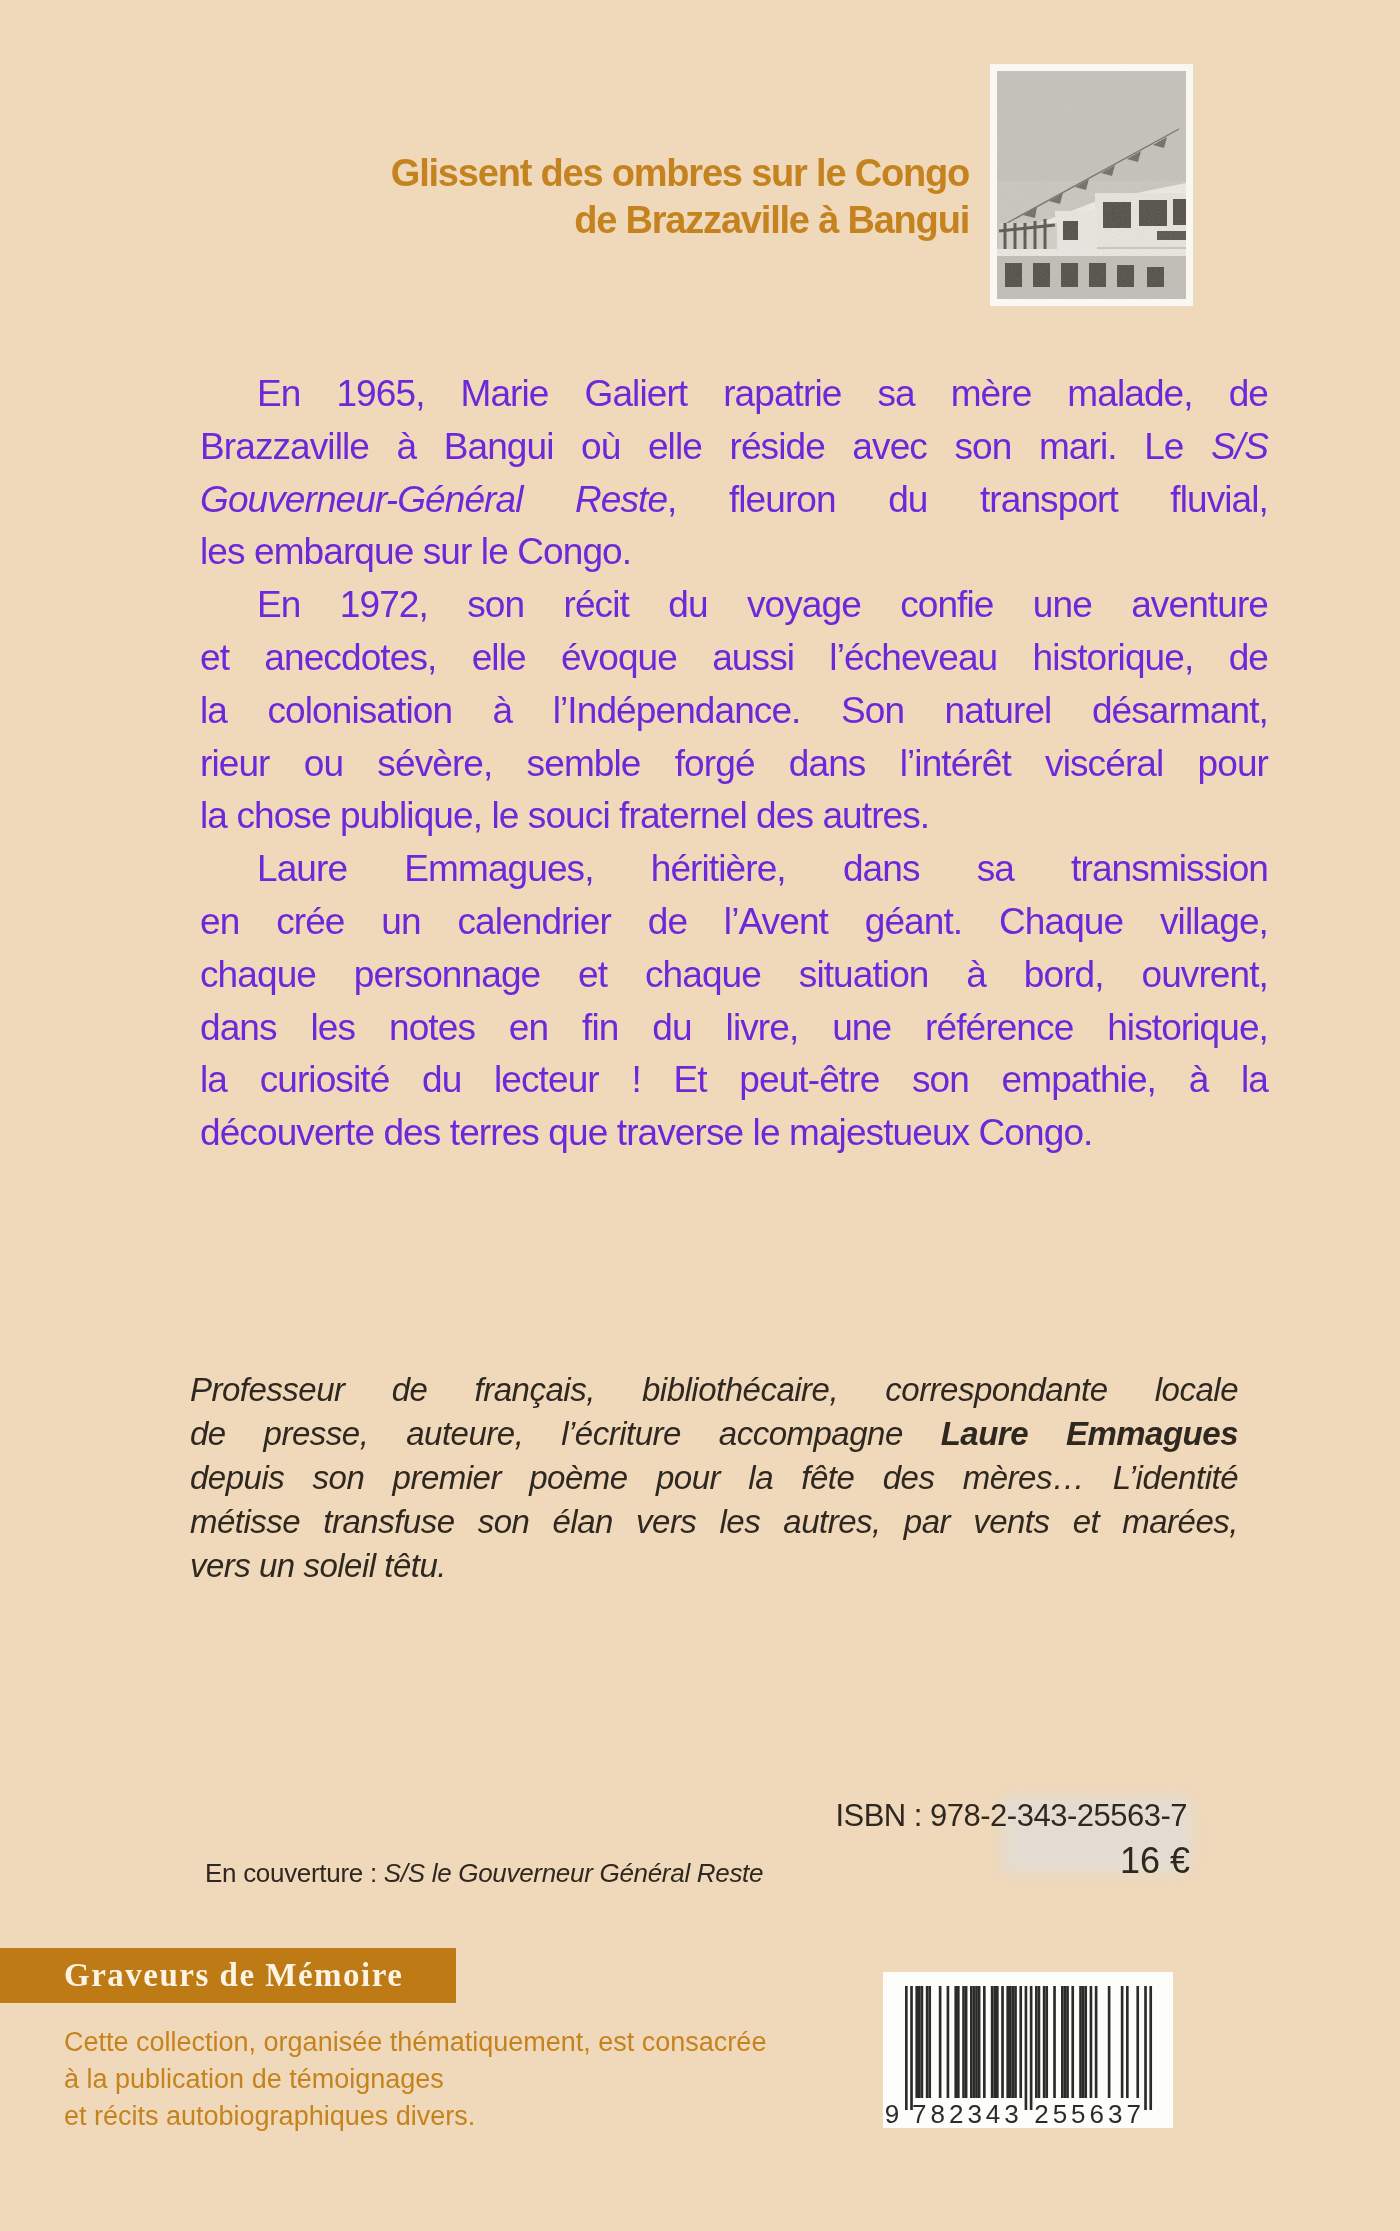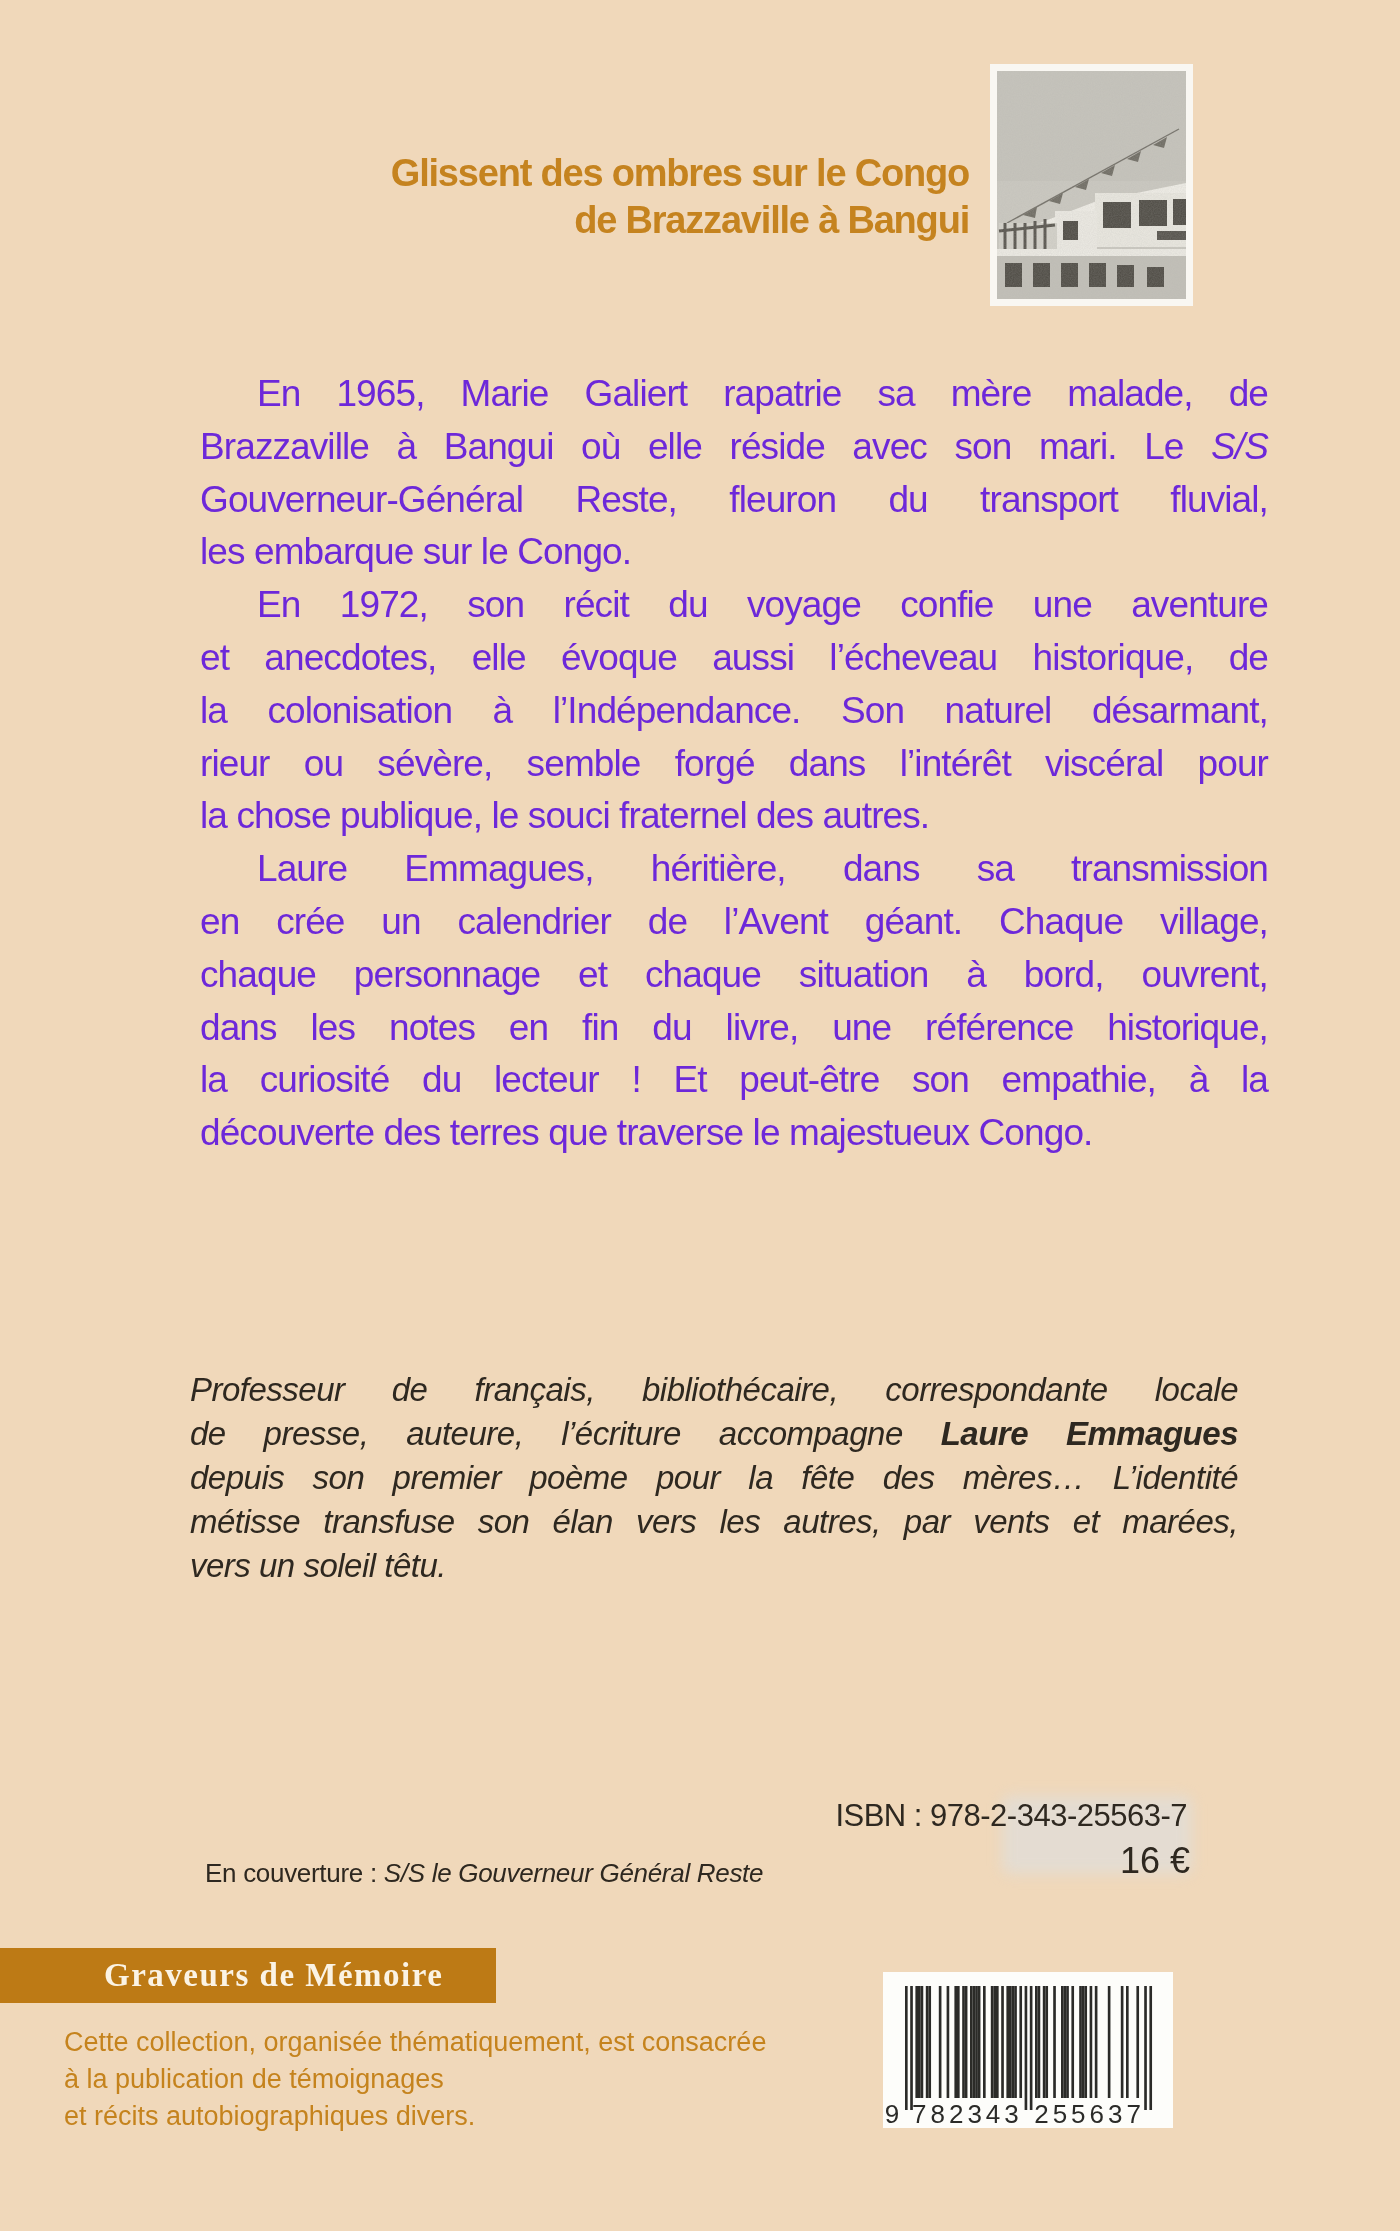--- a/index.html
+++ b/index.html
@@ -66,21 +66,20 @@
   }
   #cover-caption{
     position:absolute; left:205px; top:1831px;
     font-size:26px; letter-spacing:-0.3px;margin-top:27px;
   }
   
   #banner{
     position:absolute; left:0; top:1948px;
     width:456px; height:55px;
     background:#bd7a15;
-    padding-left:40px;
   }
   #banner .label{
     font-family:"Liberation Serif", serif;
     font-weight:bold;
     font-size:33px; line-height:55px;
     letter-spacing:1.5px;
     color:#fbf3e4;
     padding-left:64px;
   }
   #collection-desc{
@@ -158,21 +157,21 @@
         <rect x="120" y="194" width="17" height="22"></rect>
           <rect x="150" y="196" width="17" height="20"></rect>
       </g>
       <rect x="0" y="0" width="189" height="228" filter="url(#grain)" opacity="0.45"></rect>
     </svg>
   </div>
 
   <div id="blurb">
       <div class="bline indent">En 1965, Marie Galiert rapatrie sa mère malade, de</div>
       <div class="bline"><span>Brazzaville à Bangui où elle réside avec son mari. Le </span><span style="font-style: italic;">S/S</span></div>
-      <div class="bline"><span style="">Gouverneur-Général Reste</span><span>, fleuron du transport fluvial,</span></div>
+      <div class="bline"><span style="font-style: italic;">Gouverneur-Général Reste</span><span>, fleuron du transport fluvial,</span></div>
       <div class="bline last">les embarque sur le Congo.</div>
       <div class="bline indent">En 1972, son récit du voyage confie une aventure</div>
       <div class="bline">et anecdotes, elle évoque aussi l’écheveau historique, de</div>
       <div class="bline">la colonisation à l’Indépendance. Son naturel désarmant,</div>
       <div class="bline">rieur ou sévère, semble forgé dans l’intérêt viscéral pour</div>
       <div class="bline last">la chose publique, le souci fraternel des autres.</div>
       <div class="bline indent">Laure Emmagues, héritière, dans sa transmission</div>
       <div class="bline">en crée un calendrier de l’Avent géant. Chaque village,</div>
       <div class="bline">chaque personnage et chaque situation à bord, ouvrent,</div>
       <div class="bline">dans les notes en fin du livre, une référence historique,</div>

